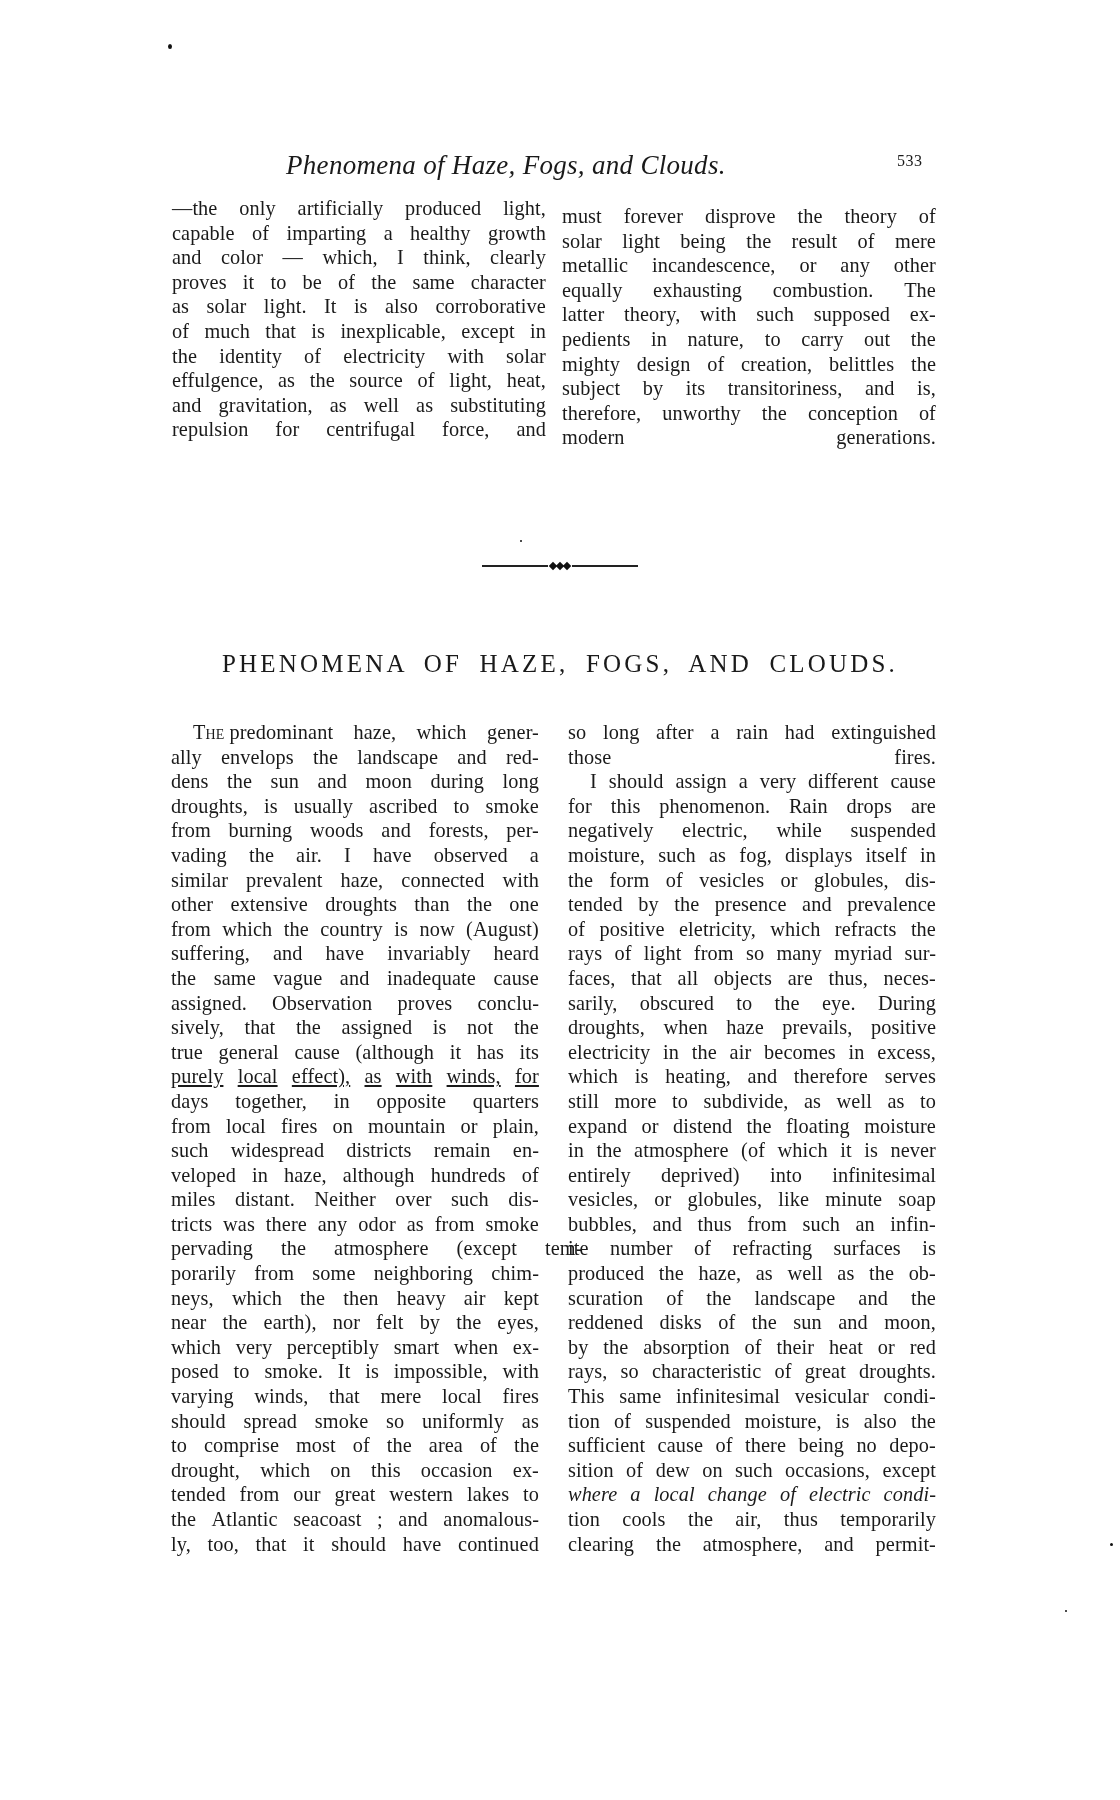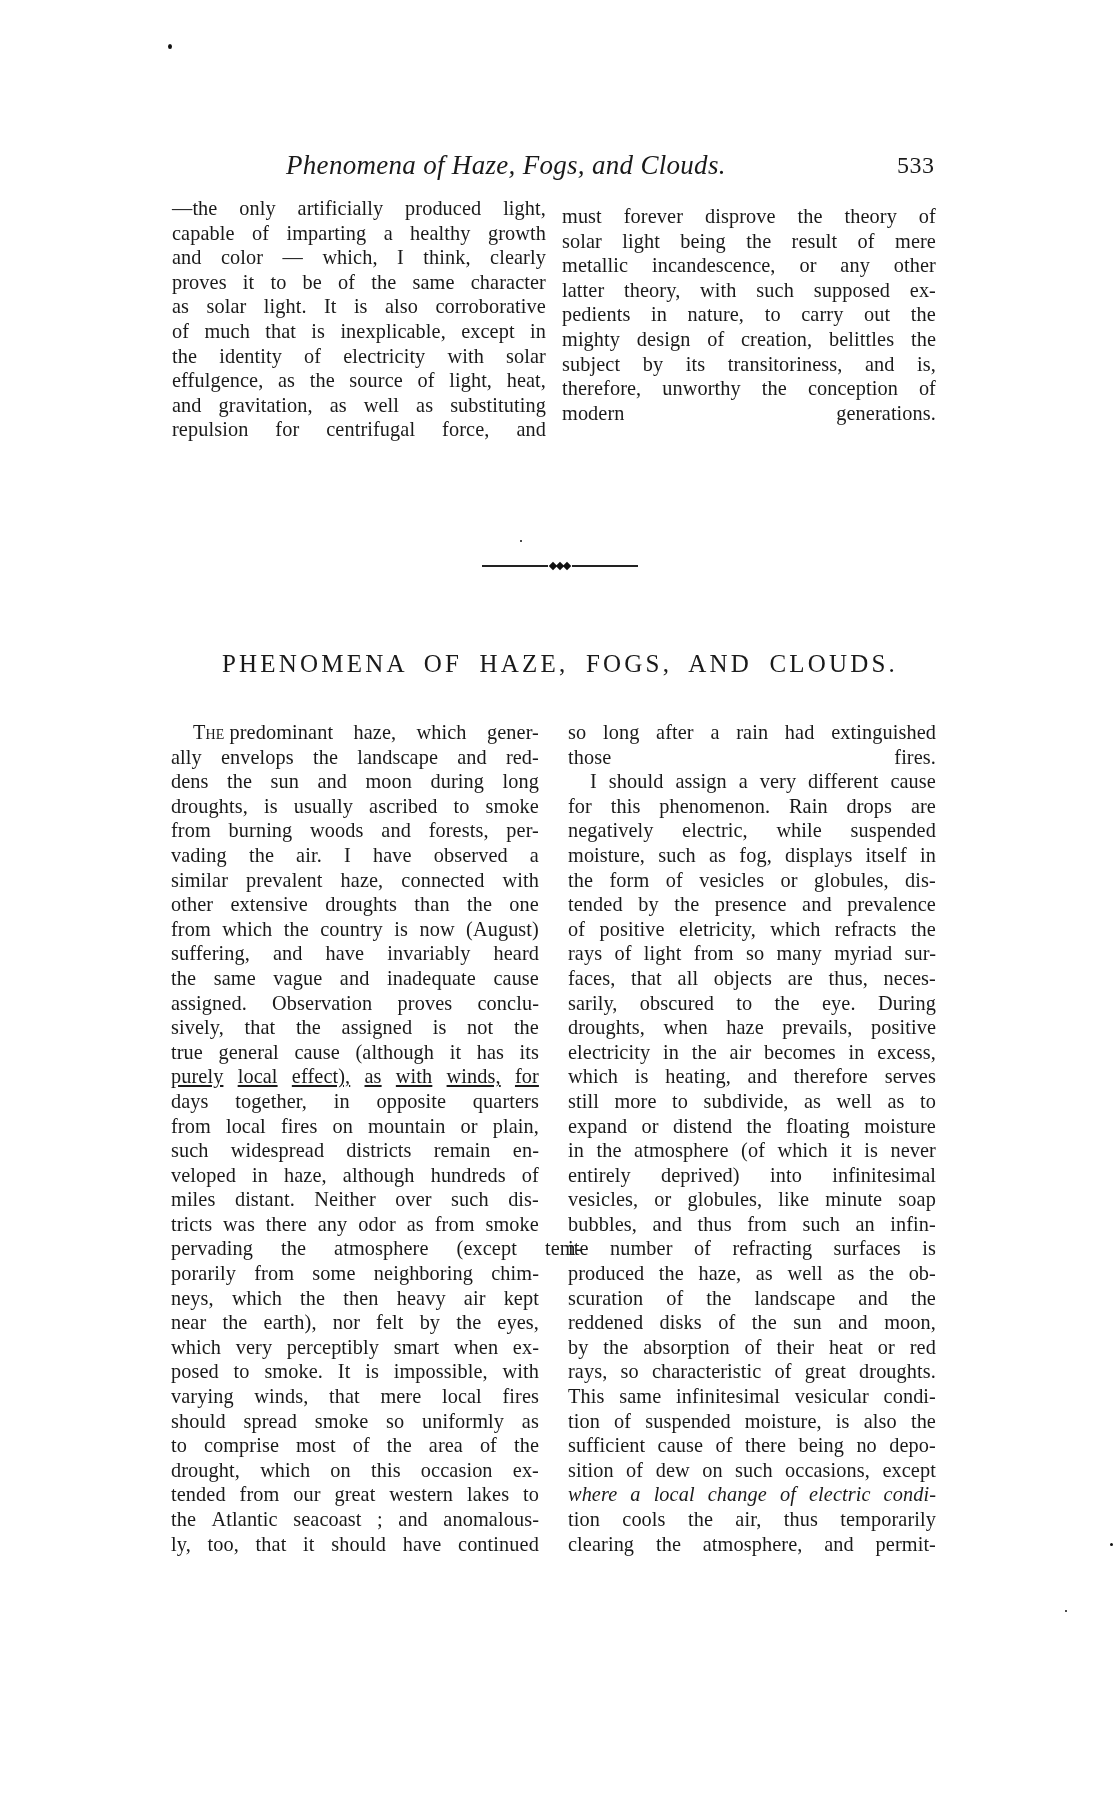--- a/index.html
+++ b/index.html
@@ -33,21 +33,21 @@
       top: 0;
       font-style: italic;
       font-size: 27px;
       letter-spacing: 0.3px;
       white-space: nowrap;
     }
     .page-number {
       position: absolute;
       left: 897px;
       top: 2px;
-      font-size: 24px;
+      font-size: 16px;
       letter-spacing: 0.5px;
     }
     .col {
       position: absolute;
       font-size: 20.3px;
       line-height: 24.6px;
       text-align: justify;
       text-align-last: justify;
       letter-spacing: 0.1px;
     }
@@ -250,20 +250,28 @@
         <span>mere</span>
       </span>
     </span>
     <span class="line">
       <span class="line-inner" style="padding-left: 0px; box-sizing: border-box;">
         <span>metallic</span>
         <span>incandescence,</span>
         <span>or</span>
         <span>any</span>
         <span>other</span>
+      </span>
+    </span>
+    <span class="line">
+      <span class="line-inner" style="padding-left: 0px; box-sizing: border-box;">
+        <span>equally</span>
+        <span>exhausting</span>
+        <span>combustion.</span>
+        <span>The</span>
       </span>
     </span>
     <span class="line">
       <span class="line-inner" style="padding-left: 0px; box-sizing: border-box;">
         <span>latter</span>
         <span>theory,</span>
         <span>with</span>
         <span>such</span>
         <span>supposed</span>
         <span>ex-</span>

